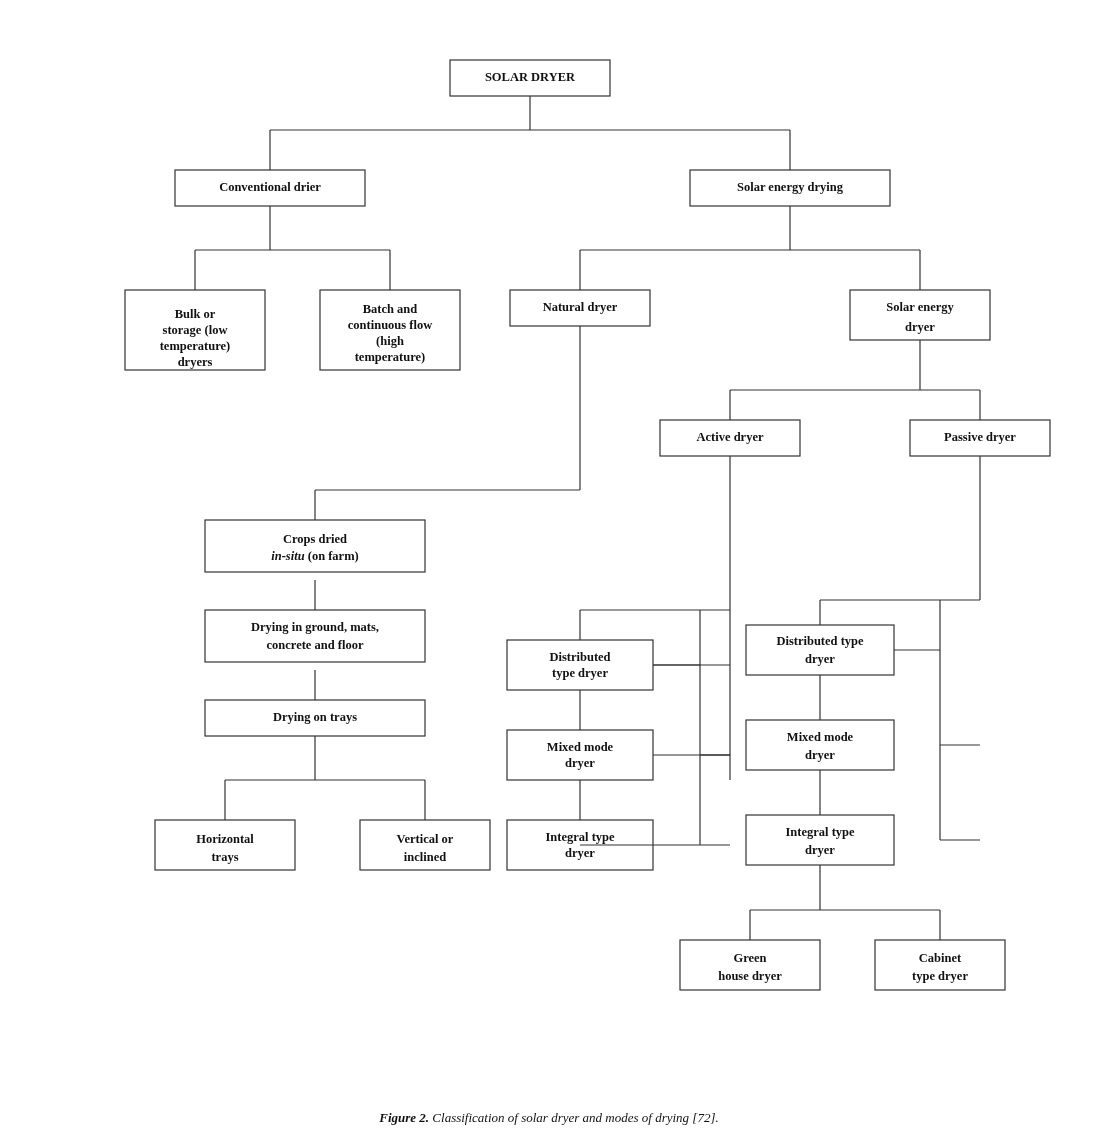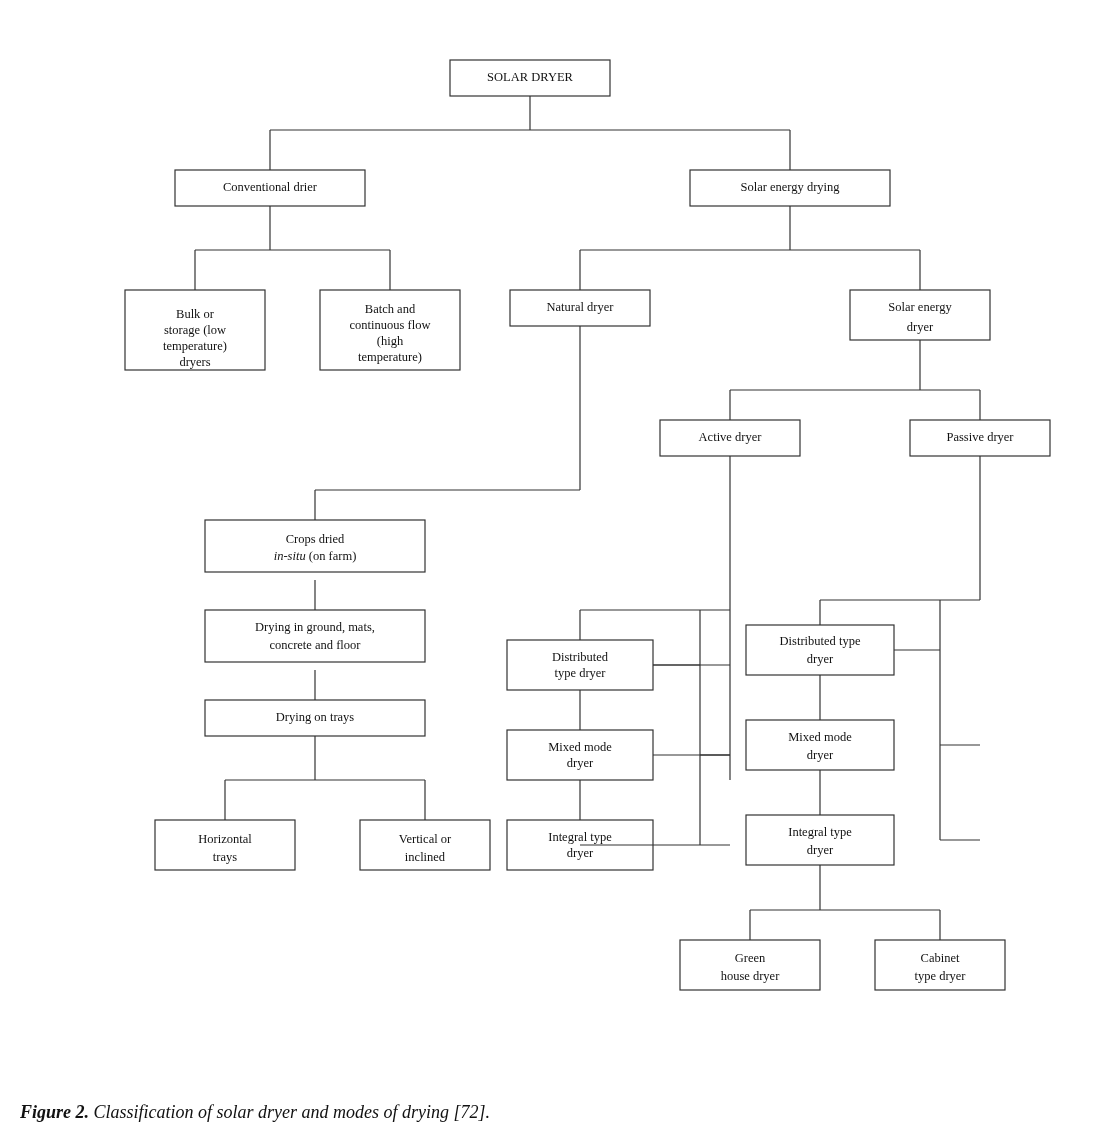--- a/index.html
+++ b/index.html
@@ -8,28 +8,30 @@
       font-family: "Times New Roman", Times, serif;
       font-size: 13px;
       color: #111;
       width: 1098px;
       min-height: 1128px;
       padding: 20px;
     }
     .diagram-container {
       width: 100%;
       position: relative;
+      font-weight: bold;
     }
     svg {
       display: block;
       margin: 0 auto;
     }
     .caption {
-      margin-top: 2px;
-      font-size: 18px;
+      text-align: center;
+      margin-top: 10px;
+      font-size: 13px;
     }
     .caption strong {
       font-weight: bold;
       font-style: italic;
     }
     .caption em {
       font-style: italic;
     }
   </style>
 </head>

